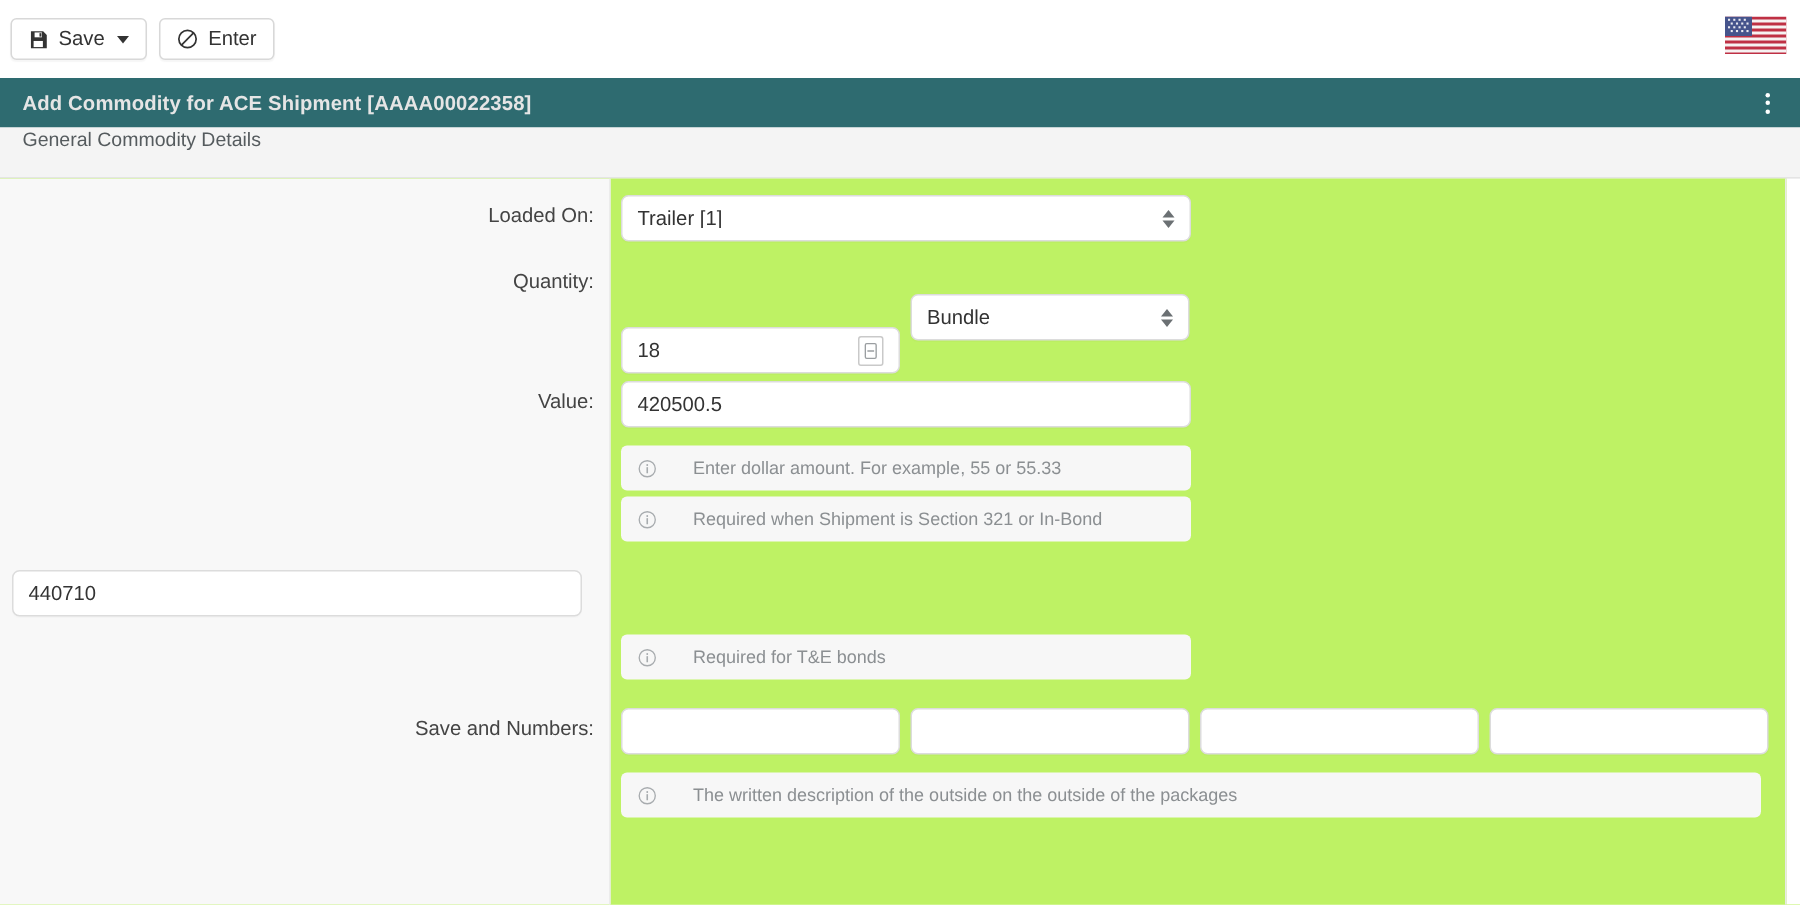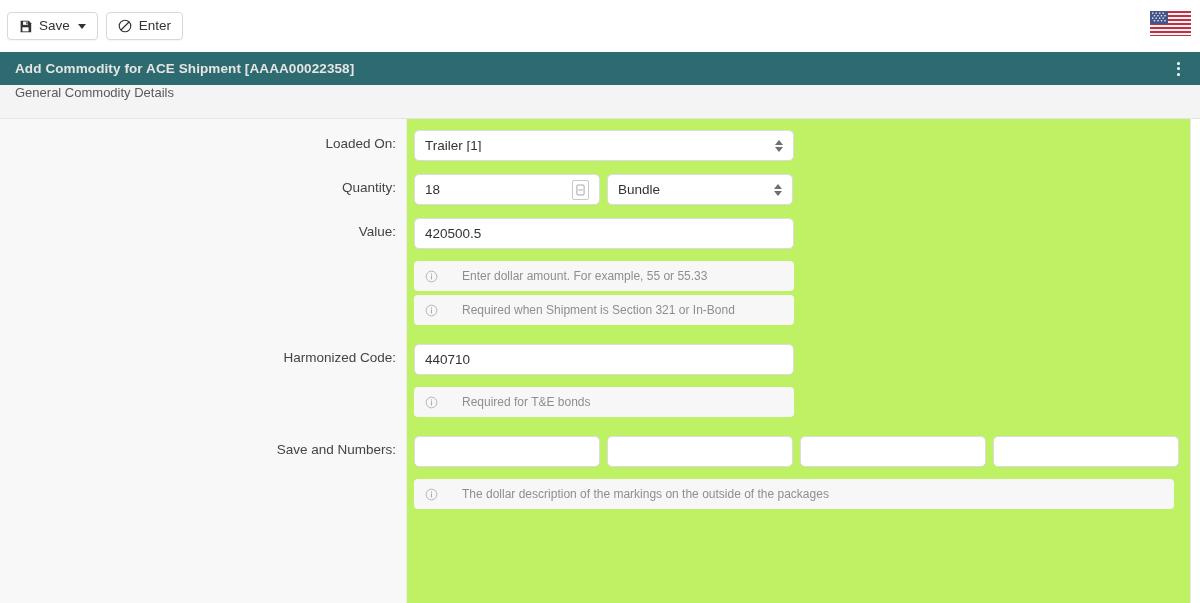--- a/index.html
+++ b/index.html
@@ -162,21 +162,21 @@
     box-sizing: border-box;
     padding: 0 10px;
     font-size: 13.5px;
     color: #333333;
     box-shadow: 0 1px 1px rgba(0,0,0,0.02);
   }
   .field .val { flex: 1; line-height: 1; white-space: nowrap; overflow: hidden; }
   .field.empty .val { color: #aaaaaa; }
 
   .w-full  { width: 380px; }
-  .w-half  { width: 186px; }
+  .w-half  { width: 186px; margin-top: 44px; }
   .w-unit  { width: 186px; }
   .w-mark  { width: 186px; }
 
   .spin {
     display: inline-flex;
     flex-direction: column;
     align-items: center;
     justify-content: center;
     gap: 2px;
     margin-left: 6px;
@@ -368,21 +368,20 @@
           <rect x="7.35" y="4.2" width="1.3" height="1.5" fill="#a8acaf"></rect>
         </svg>
       </span>
       <span>Required when Shipment is Section 321 or In-Bond</span>
     </div>
   </div>
 
   <div class="gap-md"></div>
 
   <div class="row">
-    <div class="lbl-col">Harmonized Code:</div>
     <div class="ctl-col">
       <div class="field w-full">
         <span class="val">440710</span>
       </div>
     </div>
   </div>
 
   <div class="hint-row">
     <div class="spacer"></div>
     <div class="hint">
@@ -420,17 +419,17 @@
   <div class="hint-row">
     <div class="spacer"></div>
     <div class="hint" style="width: 760px;">
       <span class="info-ic">
         <svg width="13" height="13" viewBox="0 0 16 16">
           <circle cx="8" cy="8" r="6.6" fill="none" stroke="#a8acaf" stroke-width="1.1"></circle>
           <rect x="7.35" y="6.7" width="1.3" height="5" fill="#a8acaf"></rect>
           <rect x="7.35" y="4.2" width="1.3" height="1.5" fill="#a8acaf"></rect>
         </svg>
       </span>
-      <span>The dollar description of the markings on the outside of the packages</span>
+      <span>The written description of the outside on the outside of the packages</span>
     </div>
   </div>
 
 </div>
 
 </body></html>

